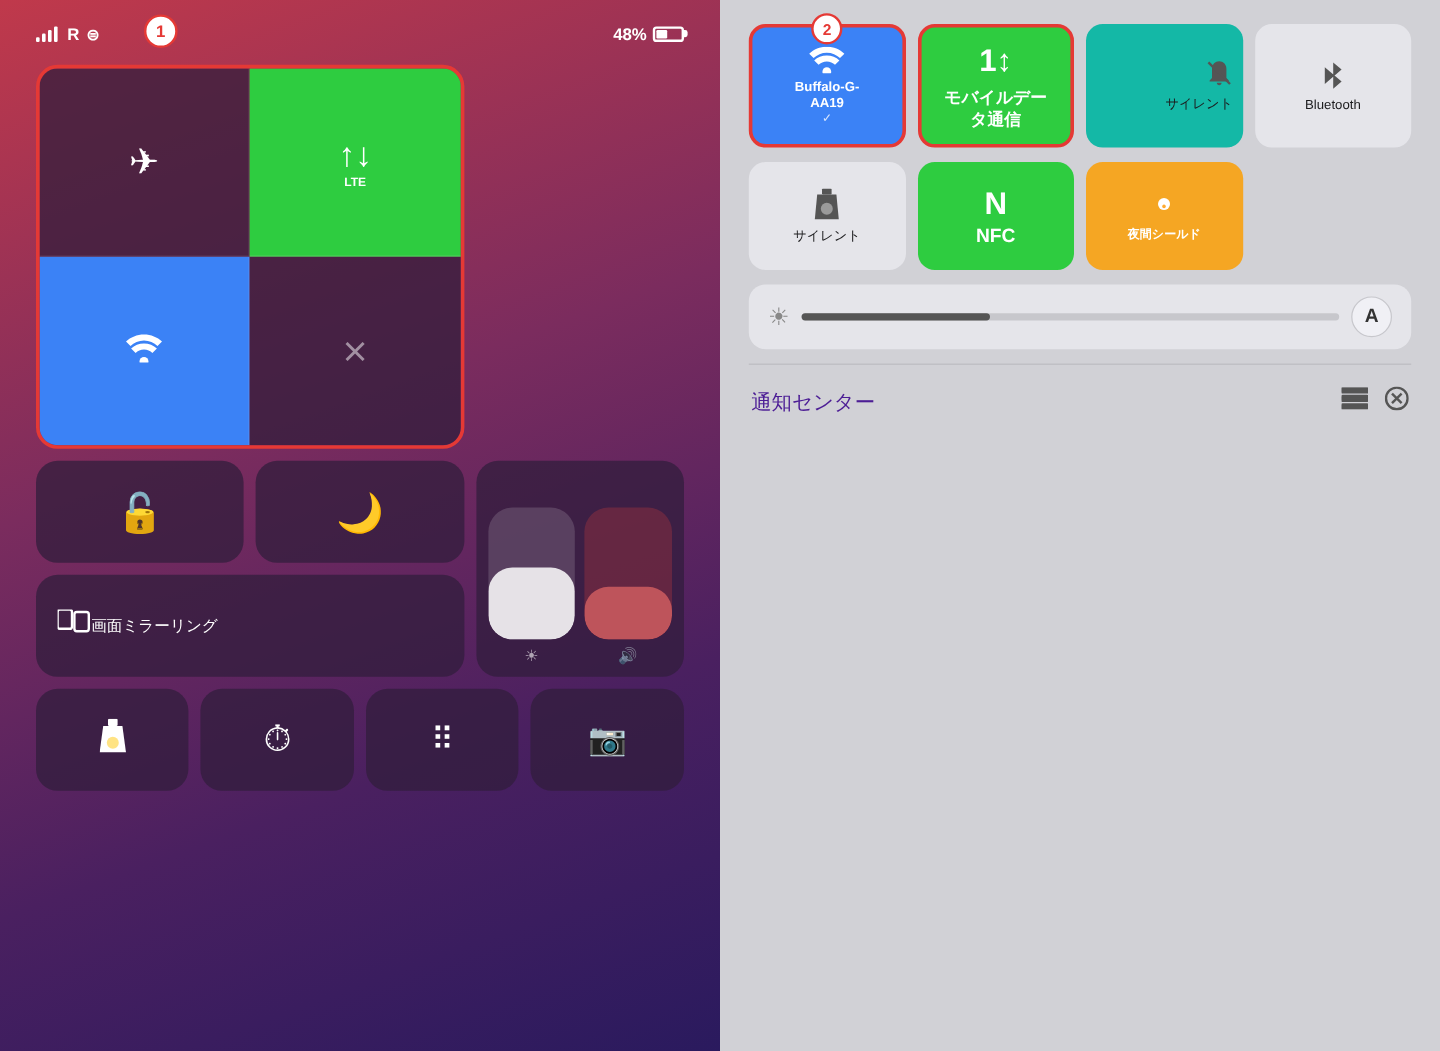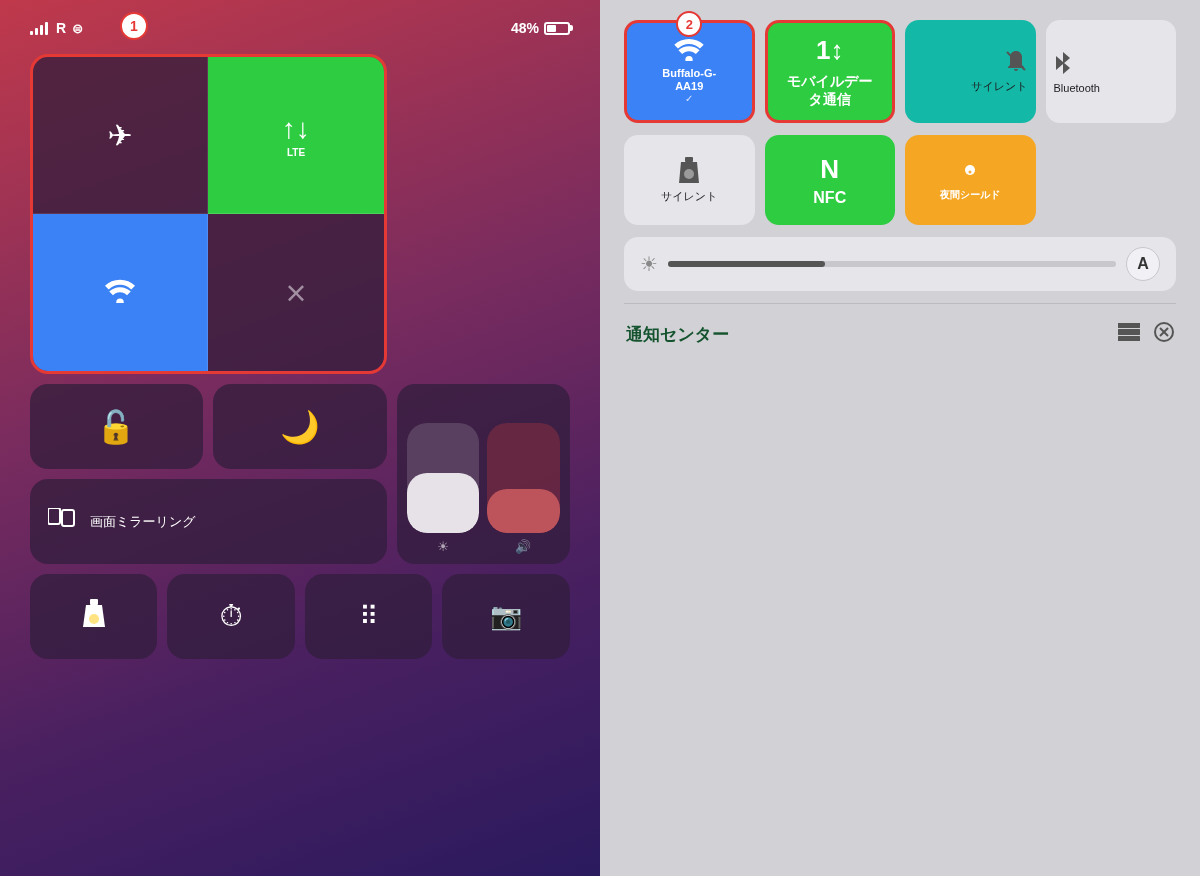--- a/index.html
+++ b/index.html
@@ -204,21 +204,21 @@
       </div>
 
       <div style="flex:1; display:flex; flex-direction:column; align-items:center; gap:6px;">
         <div style="width:100%; height:110px; background:rgba(200,60,60,0.3); border-radius:20px; display:flex; align-items:flex-end; overflow:hidden;">
           <div style="width:100%; height:40%; background:rgba(220,100,100,0.75); border-radius:20px;"></div>
         </div>
         <span style="font-size:13px; color:rgba(255,255,255,0.6);">🔊</span>
       </div>
     </div>
 
-    <div style="grid-column:1/3; grid-row:4/5; background:rgba(50,30,60,0.75); border-radius:18px; display:flex; align-items:center; justify-content:flex-start; padding:0 18px; gap:14px;">
+    <div style="grid-column:1/3; grid-row:4/5; background:rgba(50,30,60,0.75); border-radius:18px; display:flex; align-items:center; justify-content:flex-start; padding:0 18px; ">
       <span style="font-size:26px; color:white;">
         <svg width="28" height="22" viewBox="0 0 28 22" fill="white">
           <rect x="0" y="0" width="12" height="16" rx="2" fill="none" stroke="white" stroke-width="2"></rect>
           <rect x="14" y="2" width="12" height="16" rx="2" fill="none" stroke="white" stroke-width="2"></rect>
         </svg>
       </span>
       <span style="font-size:13px; font-weight:500; color:white;">画面ミラーリング</span>
     </div>
 
     <div style="grid-column:1/4; grid-row:5/6; display:grid; grid-template-columns:repeat(4,1fr); gap:10px;">
@@ -266,21 +266,21 @@
     </div>
 
     <div style="background:#14b8a6; border-radius:14px; display:flex; flex-direction:column; align-items:flex-end; justify-content:center; padding:12px 8px; min-height:95px;">
       <svg width="24" height="24" viewBox="0 0 24 24" fill="#555" style="margin-bottom:6px;">
         <path d="M18 8c0-3.31-2.69-6-6-6S6 4.69 6 8v8l-2 2v1h16v-1l-2-2V8zm-6 14c1.1 0 2-.9 2-2h-4c0 1.1.9 2 2 2z"></path>
         <line x1="3" y1="3" x2="21" y2="21" stroke="#555" stroke-width="2"></line>
       </svg>
       <span style="font-size:11px; font-weight:500; color:#1c1c1e; text-align:center;">サイレント</span>
     </div>
 
-    <div style="background:#e5e5ea; border-radius:14px; display:flex; flex-direction:column; align-items:flex-start; justify-content:center; padding:12px 8px; min-height:95px;">
+    <div style="background:#e5e5ea; border-radius:14px; display:flex; flex-direction:column; align-items:center; justify-content:center; padding:12px 8px; min-height:95px;">
       <svg width="18" height="26" viewBox="0 0 18 26" fill="#555" style="margin-bottom:6px;">
         <polyline points="2,6 16,18 9,24 9,2 16,8 2,20"></polyline>
       </svg>
       <span style="font-size:11px; font-weight:500; color:#1c1c1e; text-align:center;">Bluetooth</span>
     </div>
   </div>
 
   <div style="display:grid; grid-template-columns:1fr 1fr 1fr 1fr; gap:10px;">
 
     <div style="background:#e5e5ea; border-radius:14px; display:flex; flex-direction:column; align-items:center; justify-content:center; padding:12px 8px; min-height:90px;">
@@ -316,21 +316,21 @@
       <div style="width:35%; height:100%; background:#555; border-radius:3px;"></div>
     </div>
     <div style="width:34px; height:34px; background:#f0f0f5; border-radius:50%; display:flex; align-items:center; justify-content:center; font-size:16px; font-weight:700; color:#333; border:1px solid #c7c7cc;">
       <span>A</span>
     </div>
   </div>
 
   <div class="divider"></div>
 
   <div style="display:flex; align-items:center; justify-content:space-between; padding:6px 2px;">
-    <span style="font-size:17px; font-weight:700; color:#14532d;">通知センター</span>
+    <span style="font-size:17px; font-weight:400; color:#4c1d95;">通知センター</span>
     <div style="display:flex; gap:14px; align-items:center;">
       <span style="font-size:20px; color:#555; cursor:pointer;">
         <svg width="22" height="18" viewBox="0 0 22 18" fill="none" stroke="#555" stroke-width="2">
           <rect x="0" y="0" width="22" height="4" rx="1" fill="#555"></rect>
           <rect x="0" y="7" width="22" height="4" rx="1" fill="#555"></rect>
           <rect x="0" y="14" width="22" height="4" rx="1" fill="#555"></rect>
         </svg>
       </span>
       <span style="font-size:20px; color:#555; cursor:pointer;">
         <svg width="20" height="20" viewBox="0 0 20 20" fill="none">

